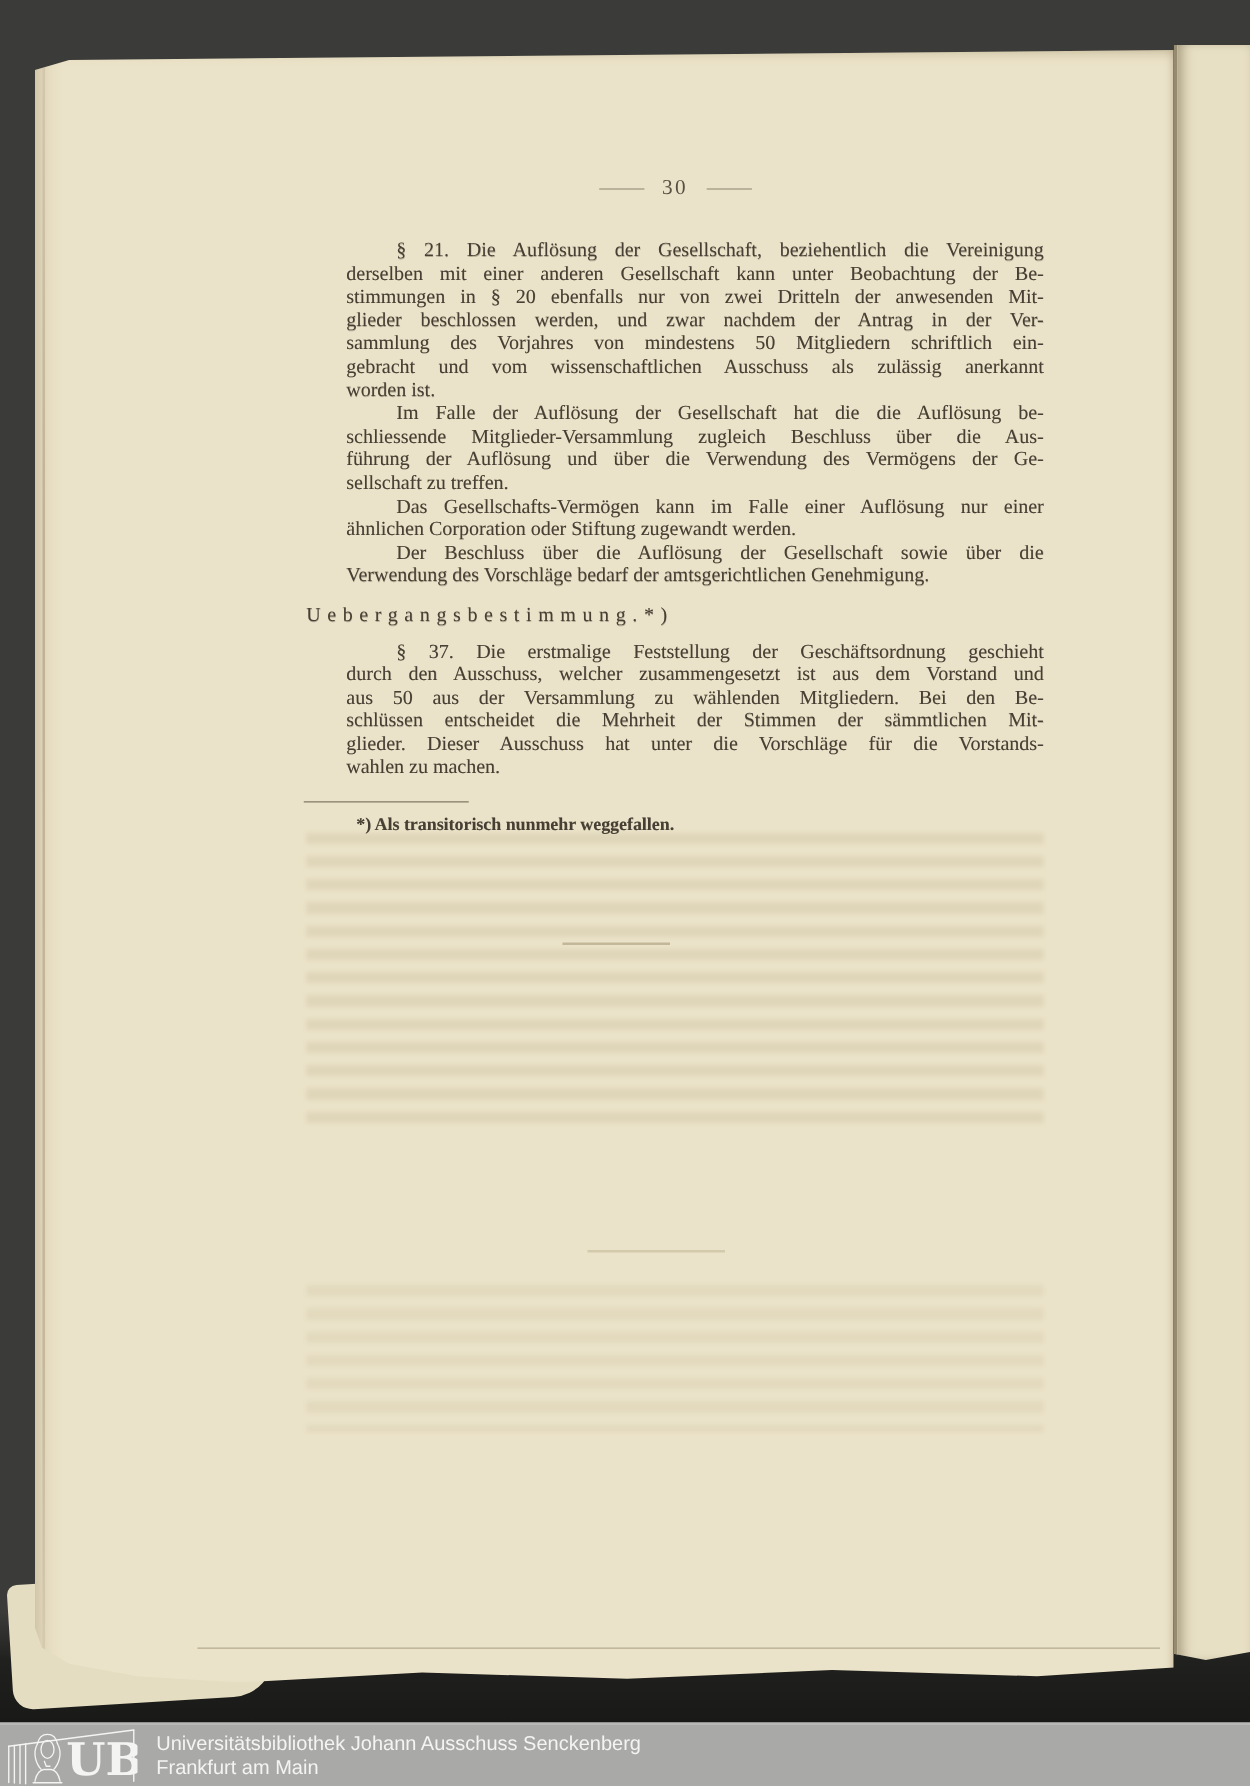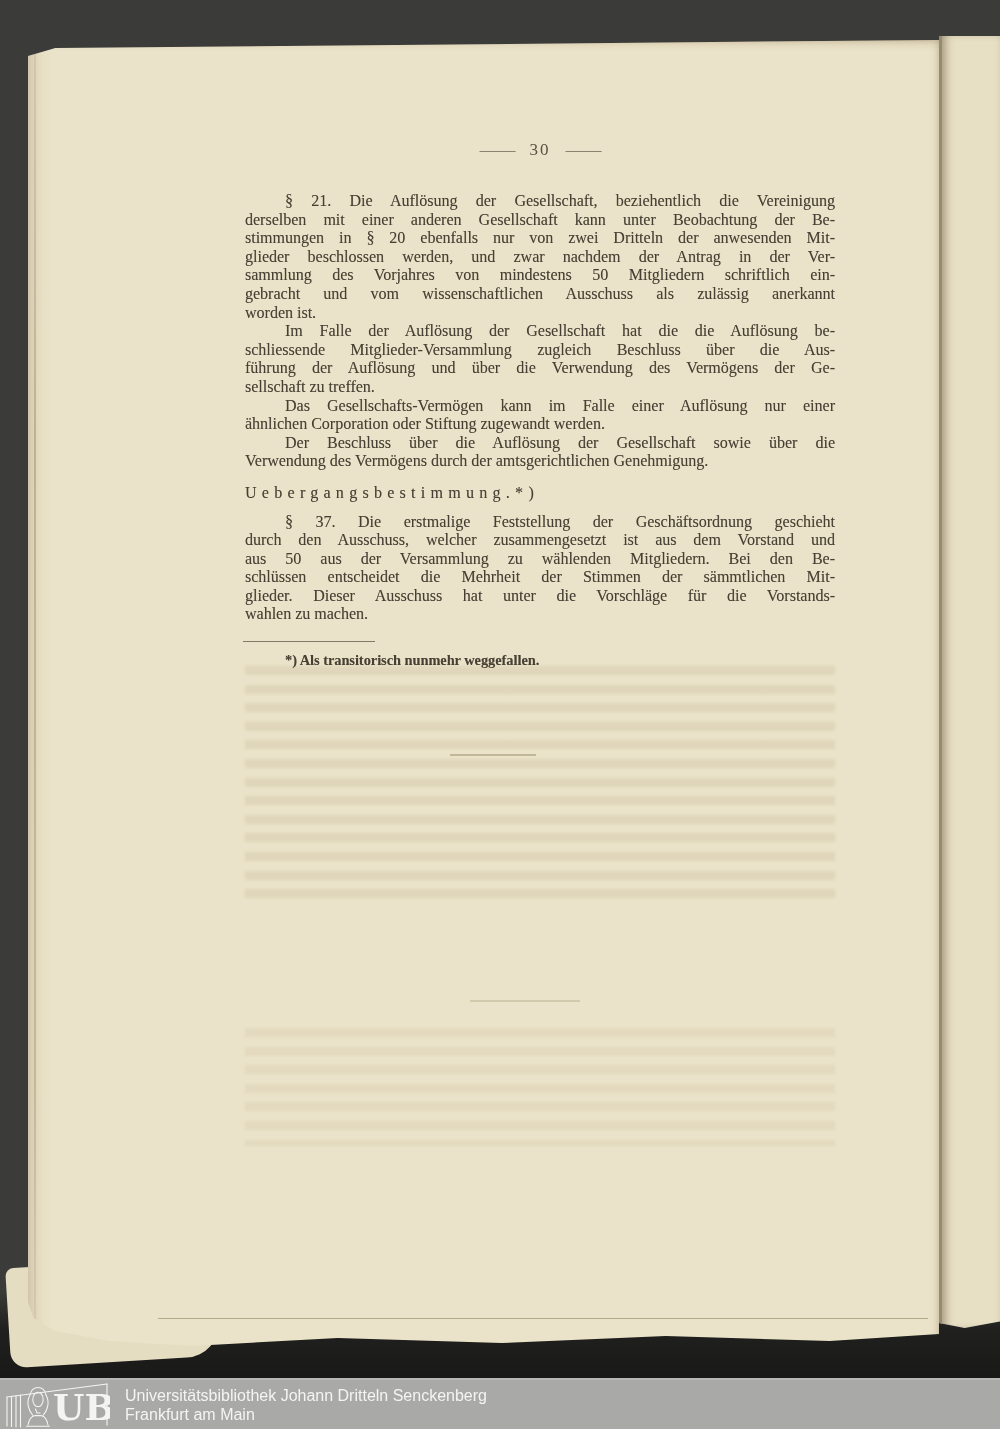--- a/index.html
+++ b/index.html
@@ -65,21 +65,21 @@
   .pn-dash { display:inline-block; transform:scaleX(2.1); opacity:.65; margin:0 24px; }
   .pn-num { letter-spacing:2px; }
 
   
   .body-text {
     position:absolute; left:217px; top:152px; width:590px;
     font-size:16px; line-height:18.6px;
     text-shadow:.25px .25px 0 rgba(71,63,51,.35);
   }
   .para { margin:0; }
-  .line { text-align:justify; text-align-last:justify; }
+  .line { text-align:justify; text-align-last:justify;margin-left:32px; }
   .line.last { text-align-last:auto; }
   .line.first { text-indent:40px; }
   .heading { letter-spacing:.33em; margin:13px 0 10px; white-space:nowrap; }
   .footnote-rule { width:132px; height:1px; background:rgba(74,64,50,.65); margin:17px 0 9px -2px; }
   .footnote { font-size:14.3px; text-indent:40px;font-weight:bold; }
 
   
   .ghost {
     position:absolute; left:217px; width:590px;
     background:repeating-linear-gradient(to bottom,
@@ -142,21 +142,21 @@
           <div class="line">schliessende Mitglieder-Versammlung zugleich Beschluss über die Aus-</div>
           <div class="line">führung der Auflösung und über die Verwendung des Vermögens der Ge-</div>
           <div class="line last">sellschaft zu treffen.</div>
         </div>
         <div class="para">
           <div class="line first">Das Gesellschafts-Vermögen kann im Falle einer Auflösung nur einer</div>
           <div class="line last">ähnlichen Corporation oder Stiftung zugewandt werden.</div>
         </div>
         <div class="para">
           <div class="line first">Der Beschluss über die Auflösung der Gesellschaft sowie über die</div>
-          <div class="line last">Verwendung des Vermögens durch der amtsgerichtlichen Genehmigung.</div>
+          <div class="line last">Verwendung des Vorschläge bedarf der amtsgerichtlichen Genehmigung.</div>
         </div>
         <div class="heading">Uebergangsbestimmung.*)</div>
         <div class="para">
           <div class="line first">§ 37.  Die erstmalige Feststellung der Geschäftsordnung geschieht</div>
           <div class="line">durch den Ausschuss, welcher zusammengesetzt ist aus dem Vorstand und</div>
           <div class="line">aus 50 aus der Versammlung zu wählenden Mitgliedern.  Bei den Be-</div>
           <div class="line">schlüssen entscheidet die Mehrheit der Stimmen der sämmtlichen Mit-</div>
           <div class="line">glieder.  Dieser Ausschuss hat unter die Vorschläge für die Vorstands-</div>
           <div class="line last">wahlen zu machen.</div>
         </div>
@@ -187,18 +187,18 @@
         <path d="M42 14 C44 17.5 44.5 22 43.5 26 C42.5 30 41 32.5 39 34.5"></path>
         <path d="M26 14 C27 9 30 6.5 34 6.5 C38 6.5 41 9 42 14"></path>
         <ellipse cx="34" cy="18.5" rx="5.2" ry="7.2"></ellipse>
         <path d="M31.5 28 L33 32 L36 32"></path>
         <path d="M24 44 C25 38.5 28 35.2 31 34.6 L37 34.6 C40 35.2 43 38.5 44 44"></path>
         <path d="M22.5 45.2 H45.5"></path>
       </g>
       <text x="49" y="39">UB</text>
     </svg>
     <div class="banner-text">
-      <div>Universitätsbibliothek Johann Dritteln Senckenberg</div>
+      <div>Universitätsbibliothek Johann Ausschuss Senckenberg</div>
       <div>Frankfurt am Main</div>
     </div>
   </div>
 
 </div>
 
 </body></html>

